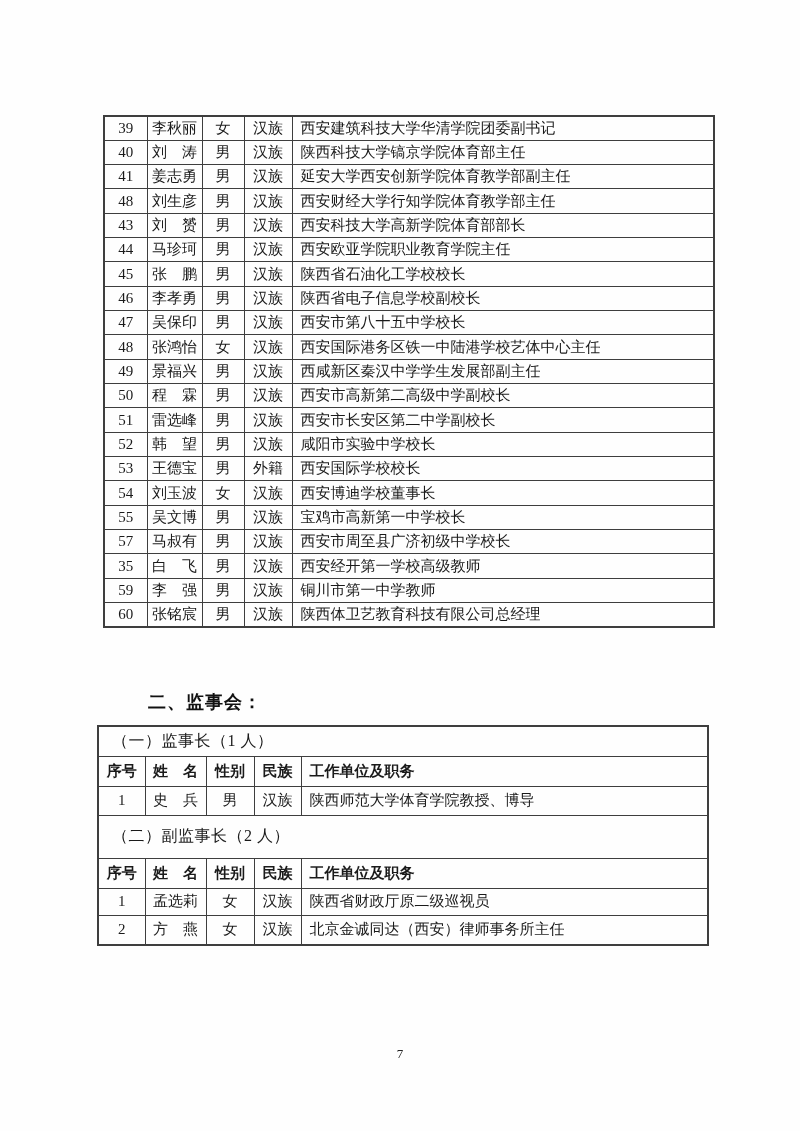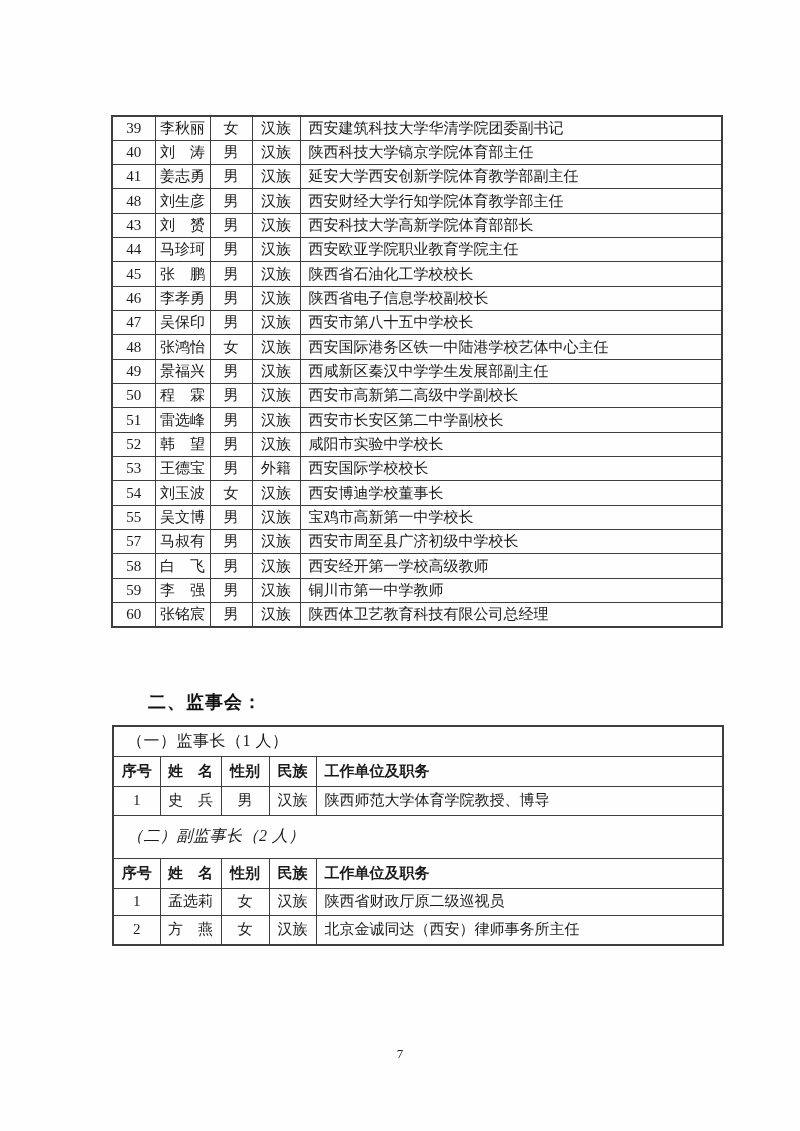--- a/index.html
+++ b/index.html
@@ -16,32 +16,32 @@
     font-size:15px;overflow:hidden;white-space:nowrap;padding:0;
   }
   .doc-table td.c-position{text-align:left;padding-left:8px;}
   .doc-table td.hdr{
     font-family:Liberation Mono, monospace;
     font-weight:bold;font-size:15px;
   }
   .doc-table td.section-cell{
     text-align:left;padding-left:13px;font-size:16px;letter-spacing:0.5px;
   }
-  #upper-table-wrap{position:absolute;left:111px;top:115px;}
+  #upper-table-wrap{position:absolute;left:103px;top:115px;}
   #upper-table tr{height:24.33px;}
   #section-heading{
     position:absolute;left:148px;top:690px;
     font-family:Liberation Mono, monospace;
     font-weight:bold;font-size:18px;color:#111;letter-spacing:1px;
   }
-  #lower-table-wrap{position:absolute;left:112px;top:725px;}
+  #lower-table-wrap{position:absolute;left:97px;top:725px;}
   #lower-table tr:nth-child(1){height:30px;}
   #lower-table tr:nth-child(2){height:30px;}
   #lower-table tr:nth-child(3){height:29px;}
-  #lower-table tr:nth-child(4){height:43px;font-style:italic;}
+  #lower-table tr:nth-child(4){height:43px;}
   #lower-table tr:nth-child(4) td{vertical-align:middle;}
   #lower-table tr:nth-child(5){height:30px;}
   #lower-table tr:nth-child(6){height:27px;}
   #lower-table tr:nth-child(7){height:30px;}
   #page-number{
     position:absolute;left:0;top:1046px;width:800px;text-align:center;
     font-size:13px;color:#222;
   }
 </style>
 </head>
@@ -177,21 +177,21 @@
           <td class="c-position">宝鸡市高新第一中学校长</td>
         </tr>
         <tr>
           <td class="c-no">57</td>
           <td class="c-name">马叔有</td>
           <td class="c-gender">男</td>
           <td class="c-ethnicity">汉族</td>
           <td class="c-position">西安市周至县广济初级中学校长</td>
         </tr>
         <tr>
-          <td class="c-no">58</td>
+          <td class="c-no">35</td>
           <td class="c-name">白　飞</td>
           <td class="c-gender">男</td>
           <td class="c-ethnicity">汉族</td>
           <td class="c-position">西安经开第一学校高级教师</td>
         </tr>
         <tr>
           <td class="c-no">59</td>
           <td class="c-name">李　强</td>
           <td class="c-gender">男</td>
           <td class="c-ethnicity">汉族</td>

